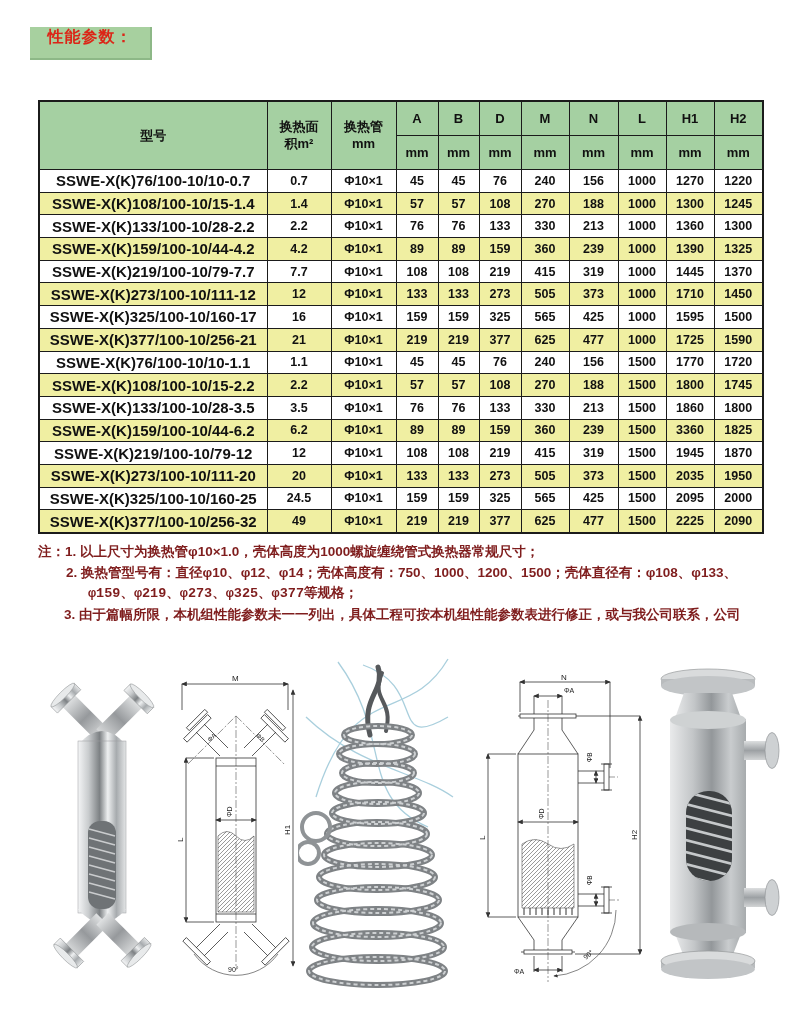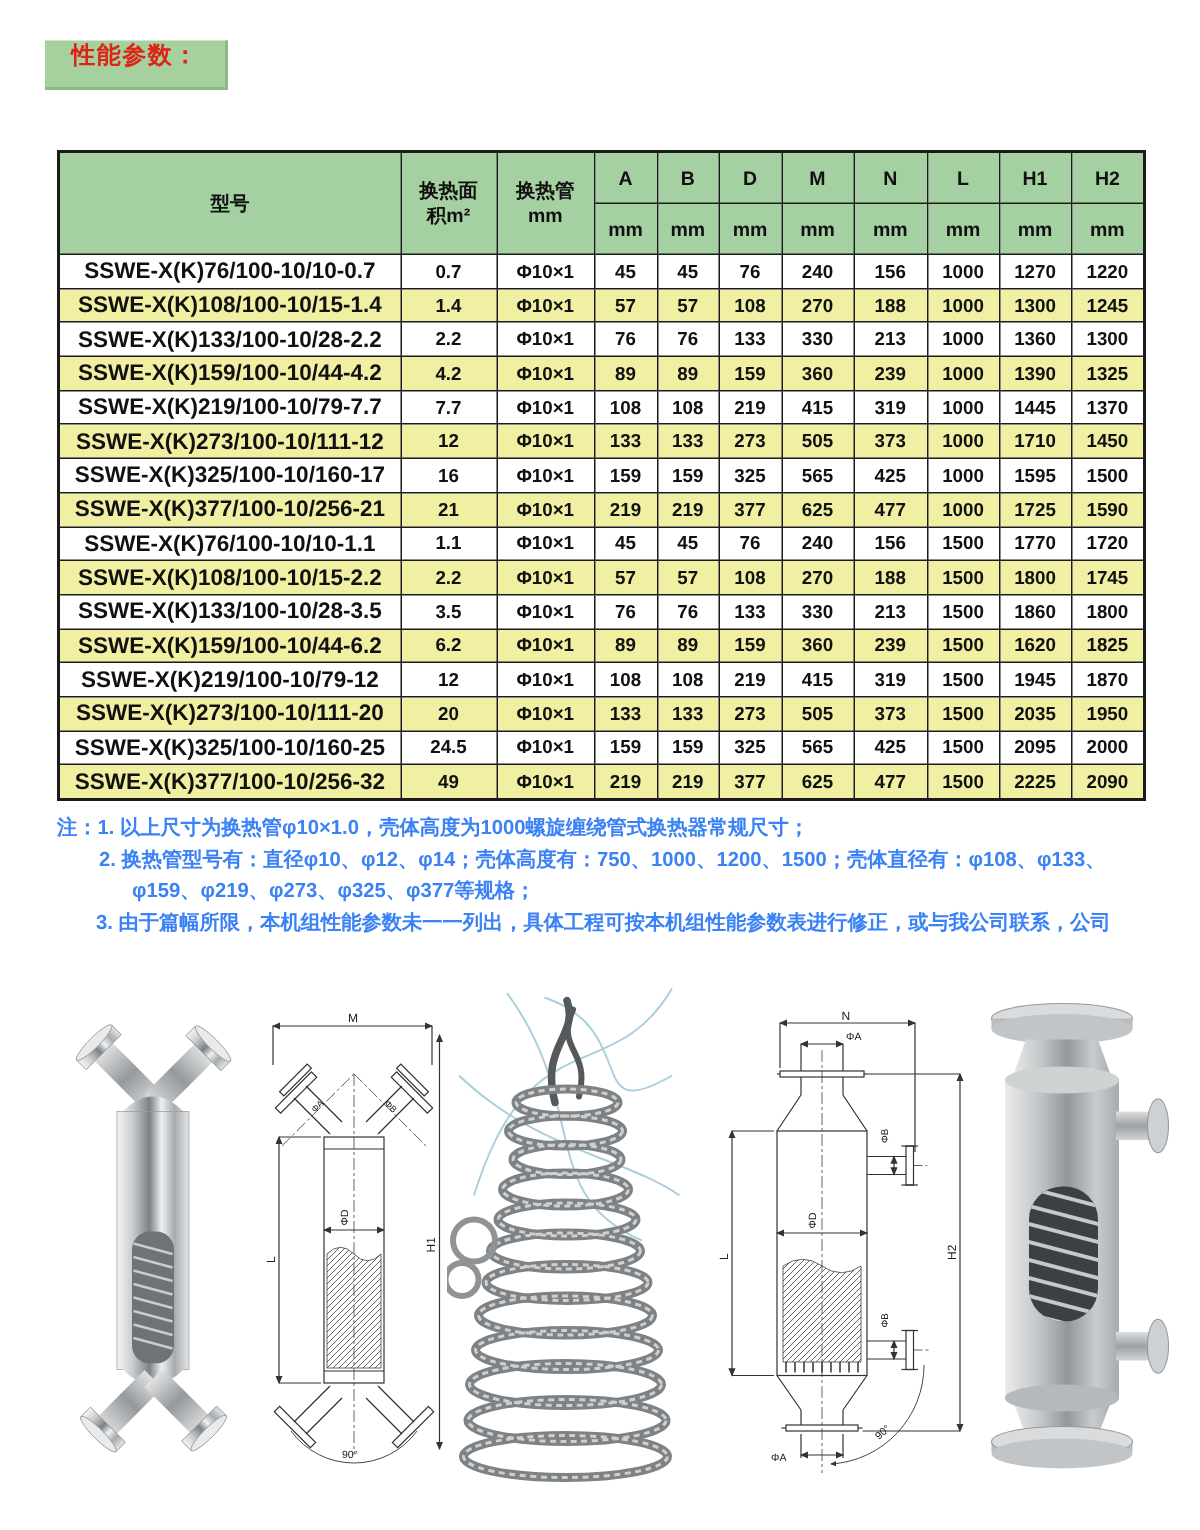--- a/index.html
+++ b/index.html
@@ -25,24 +25,24 @@
   }
   table.spec{border:2px solid #1b1b1b;}
   table.spec thead th{background:#a5d0a2;font-size:13px;height:33px;font-weight:700;}
   table.spec thead .twoline{line-height:1.25;margin-left:40px;}
   table.spec tbody td{height:21.7px;}
   tr.row-white td{background:#ffffff;}
   tr.row-yellow td{background:#f0efa2;}
   td.model{font-size:15px;letter-spacing:0;}
   .notes{
     position:absolute;left:38px;top:541px;width:730px;
-    font-size:13.5px;font-weight:600;line-height:21px;color:#3b82f6;
+    font-size:13.5px;font-weight:600;line-height:21px;color:#7f1d1d;
   }
   .notes .n2{padding-left:28px;}
-  .notes .n3{padding-left:50px;}
+  .notes .n3{padding-left:50px;font-family:Liberation Mono, monospace;}
   .notes .n4{padding-left:26px;}
   .figures{position:absolute;left:0;top:655px;width:800px;height:360px;}
   .fig{position:absolute;}
   svg text{font-family:"Liberation Sans","DejaVu Sans",sans-serif;}
 </style>
 </head>
 <body>
 
 <div class="title-box">
   <span>性能参数：</span>
@@ -240,21 +240,21 @@
       <tr class="row-yellow">
         <td class="model">SSWE-X(K)159/100-10/44-6.2</td>
         <td>6.2</td>
         <td>Φ10×1</td>
         <td>89</td>
         <td>89</td>
         <td>159</td>
         <td>360</td>
         <td>239</td>
         <td>1500</td>
-        <td>1620</td>
+        <td>3360</td>
         <td>1825</td>
       </tr>
       <tr class="row-white">
         <td class="model">SSWE-X(K)219/100-10/79-12</td>
         <td>12</td>
         <td>Φ10×1</td>
         <td>108</td>
         <td>108</td>
         <td>219</td>
         <td>415</td>

